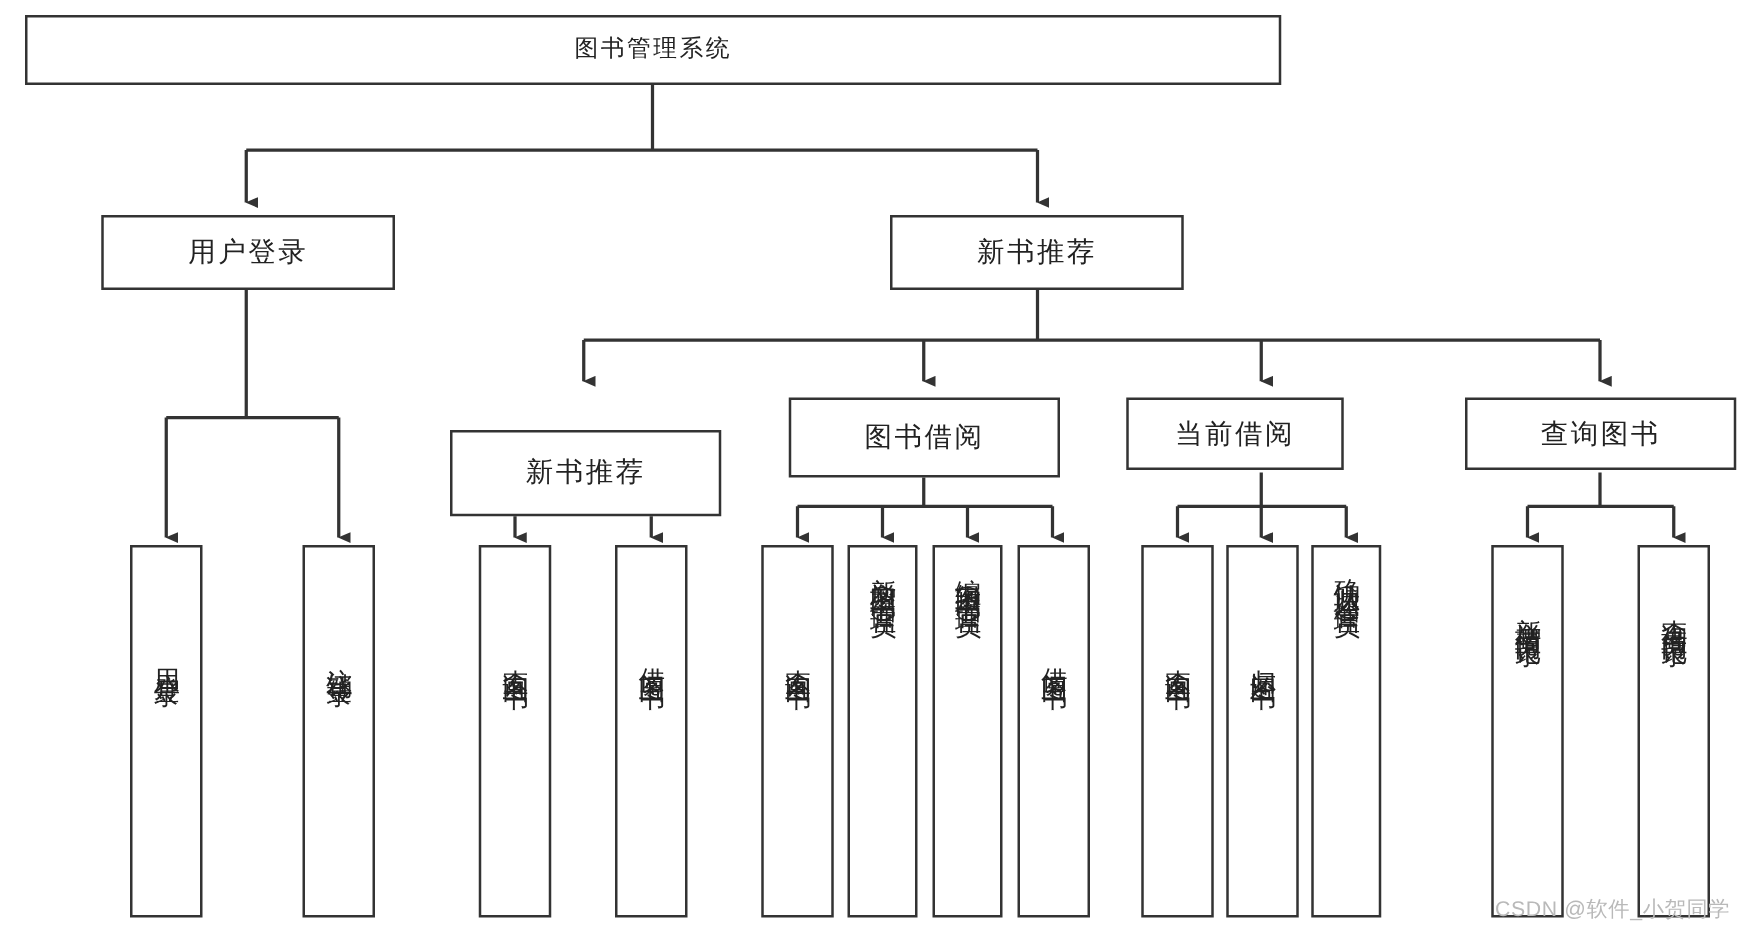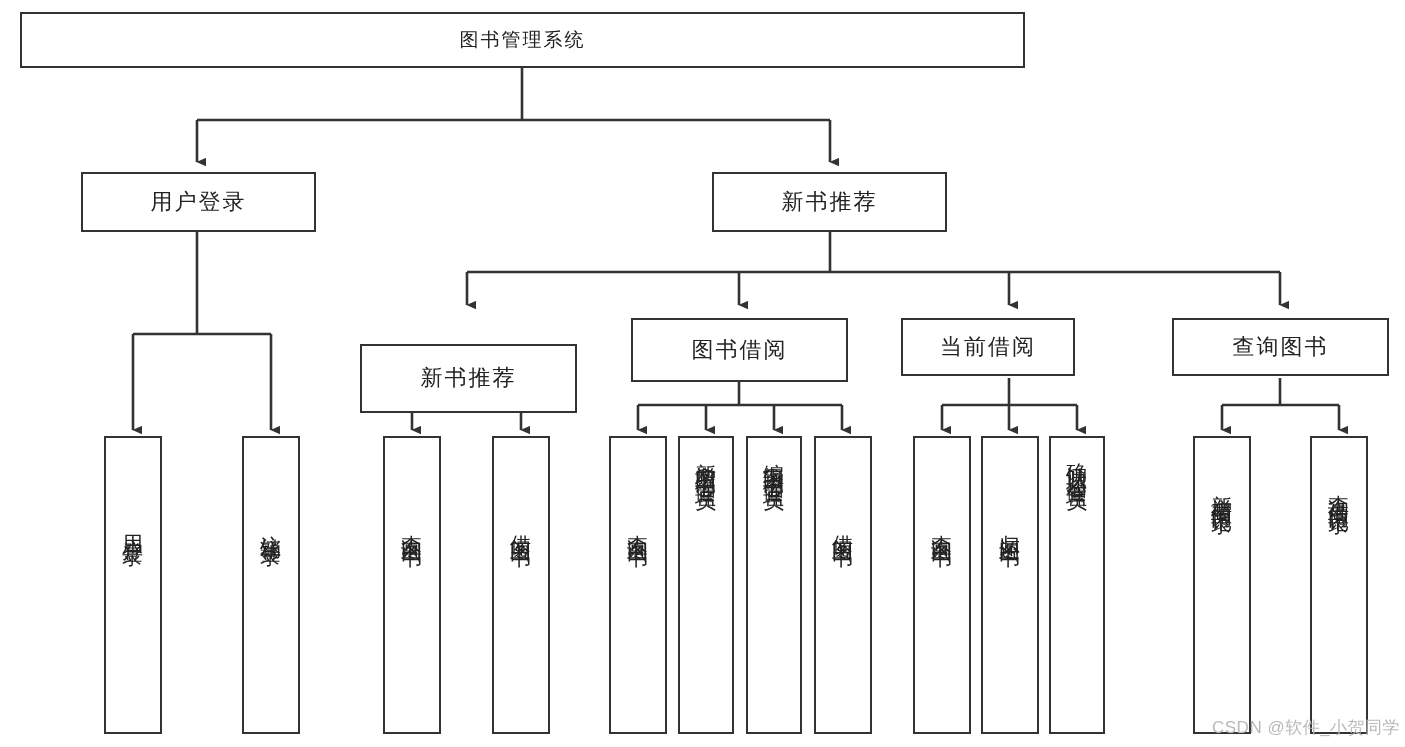--- a/index.html
+++ b/index.html
@@ -190,15 +190,15 @@
     <span class="node-label">确认归还（管理员）</span>
   </div>
 
   <div class="node leaf" style="left:1193px; top:436px; width:58px; height:298px; padding-top:40px;">
     <span class="node-label">新增借阅记录</span>
   </div>
   <div class="node leaf" style="left:1310px; top:436px; width:58px; height:298px; padding-top:40px;">
     <span class="node-label">查询借阅记录</span>
   </div>
 
-  <div class="watermark" style="left:1196px; top:716px;padding-left:16px;">CSDN @软件_小贺同学</div>
+  <div class="watermark" style="left:1196px; top:716px;">CSDN @软件_小贺同学</div>
 
 </div>
 
 </body></html>

